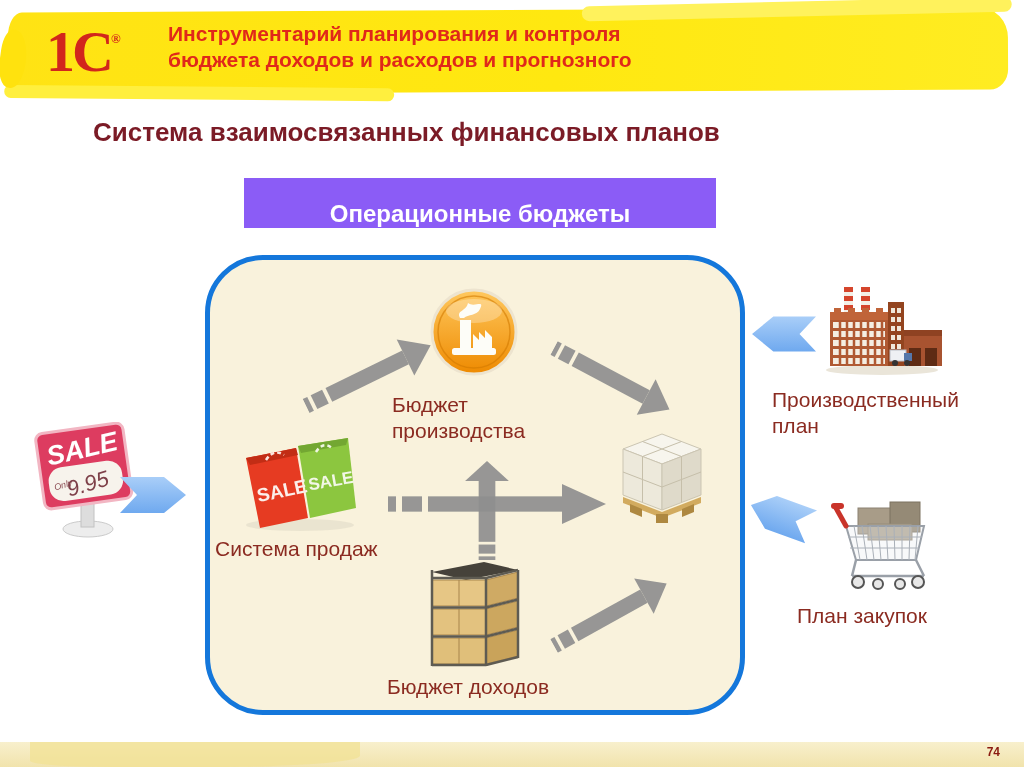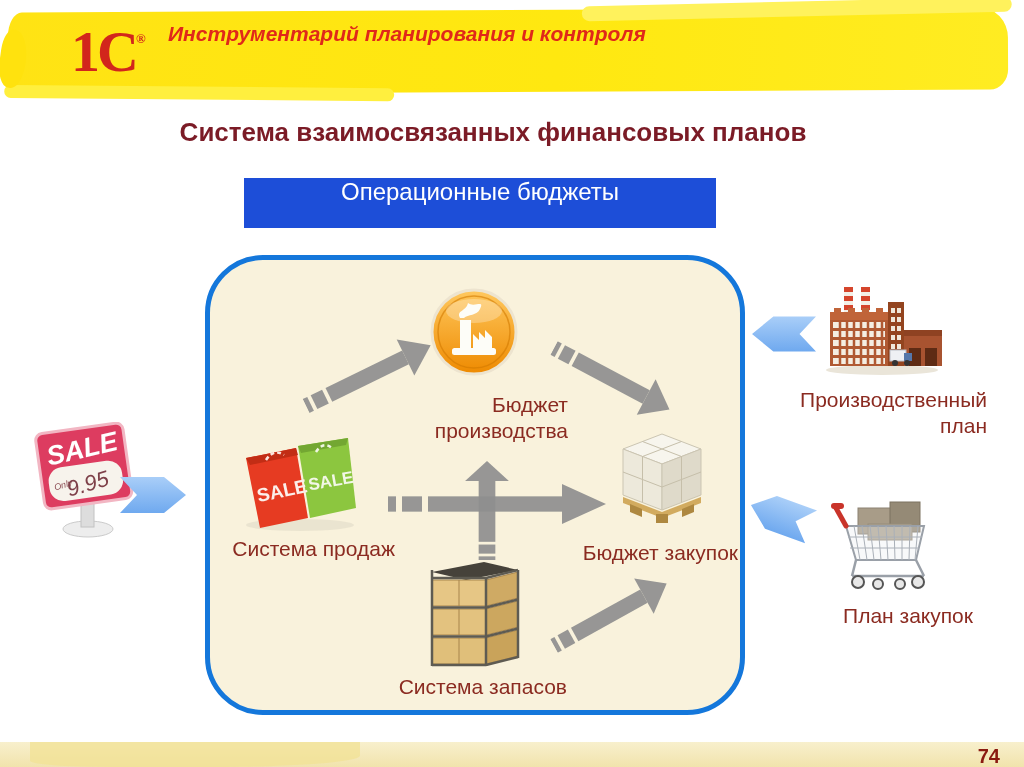--- a/index.html
+++ b/index.html
@@ -11,50 +11,50 @@
   
   .brush { left:8px; top:10px; width:1000px; height:82px;
     background:linear-gradient(93deg,#FFE314 0%,#FFE810 55%,#FFEC22 100%);
     border-radius:14px 28px 18px 30px / 24px 30px 20px 26px; transform:rotate(-0.3deg); }
   .brush::before { content:""; position:absolute; right:-4px; top:-7px; width:430px; height:15px;
     background:#FFF25C; border-radius:8px; transform:rotate(-1deg); }
   .brush::after { content:""; position:absolute; left:-4px; bottom:-6px; width:390px; height:13px;
     background:#FFEF3E; border-radius:7px; transform:rotate(0.8deg); }
   .brush-blob { left:0; top:30px; width:26px; height:58px; background:#FFE20E; border-radius:40% 60% 50% 50%; transform:rotate(8deg); }
 
-  .logo { left:46px; top:20px; width:120px; height:68px; color:#D2261C; font-family:"Liberation Serif",serif;margin-left:25px; }
+  .logo { left:46px; top:20px; width:120px; height:68px; color:#D2261C; font-family:"Liberation Serif",serif; }
   .logo-text { font-size:58px; font-weight:bold; letter-spacing:-3px; line-height:64px; }
   .logo-mark { font-size:13px; font-weight:bold; vertical-align:28px; }
 
   .header-title { left:168px; top:21px; width:560px; font-size:21px; font-weight:bold; color:#E0281A; line-height:1.22; }
-  .header-title span { display:block;font-style:italic; }
-
-  .slide-title { left:93px; top:117px; width:800px; text-align:center; font-size:26px; font-weight:bold; color:#7B1B26; }
-
-  .group-band { left:244px; top:178px; width:472px; height:50px; background:#1d4ed8;
-    display:flex; align-items:flex-start; justify-content:center; color:#FFFFFF; font-size:24px; font-weight:normal; }
+  .header-title span { display:block; }
+
+  .slide-title { left:93px; top:117px; width:800px; text-align:left; font-size:26px; font-weight:bold; color:#7B1B26; }
+
+  .group-band { left:244px; top:178px; width:472px; height:50px; background:#8b5cf6;
+    display:flex; align-items:flex-end; justify-content:center; color:#FFFFFF; font-size:24px; font-weight:bold; }
 
   .panel { left:205px; top:255px; width:540px; height:460px; background:#F9F2DC;
     border:5px solid #1477DB; border-radius:58px; }
 
-  .node-label { position:absolute; text-align:right; color:#8B2B21; font-size:21px; line-height:1.25; z-index:4; }
+  .node-label { position:absolute; text-align:left; color:#8B2B21; font-size:21px; line-height:1.25; z-index:4; }
 
   .icon { position:absolute; z-index:3; }
   .icon svg { display:block; width:100%; height:100%; }
 
   .garrow { position:absolute; transform-origin:0 50%; z-index:2; opacity:.92; }
   .garrow svg { display:block; width:100%; height:100%; }
   .barrow { position:absolute; z-index:5; }
   .barrow svg { display:block; width:100%; height:100%; }
 
   .footer-band { left:0; top:742px; width:1024px; height:25px;
     background:linear-gradient(#F8F0CD,#F1E3AC); }
   .footer-band::before { content:""; position:absolute; left:30px; top:0; width:330px; height:100%;
     background:#F2E194; border-radius:0 0 45% 25%; opacity:.75; }
-  .page-number { right:24px; top:745px; font-size:20px; font-weight:bold; color:#8A1A10; z-index:6; }
+  .page-number { right:24px; top:745px; font-size:12px; font-weight:bold; color:#8A1A10; z-index:6; }
 </style>
 </head>
 <body>
 
 <div class="slide">
 
   <svg width="0" height="0" style="position:absolute">
     <defs>
       <linearGradient id="orangeG" x1="0" y1="0" x2="0" y2="1">
         <stop offset="0" stop-color="#FFC85E"></stop>
@@ -73,20 +73,21 @@
       <polygon id="chev-r" points="0,0 44,0 66,18 44,36 0,36 17,18"></polygon>
       <polygon id="chev-l" points="66,0 22,0 0,18 22,36 66,36 49,18"></polygon>
     </defs>
   </svg>
 
   <div class="abs brush"></div>
   <div class="abs brush-blob"></div>
   <div class="abs logo"><span class="logo-text">1С</span><sup class="logo-mark">®</sup></div>
   <div class="abs header-title">
     <span>Инструментарий планирования и контроля</span>
+    <span>бюджета доходов и расходов и прогнозного</span>
   </div>
 
   <div class="abs slide-title">Система взаимосвязанных финансовых планов</div>
   <div class="abs group-band">
     <span>Операционные бюджеты</span>
   </div>
 
   <div class="abs panel"></div>
 
   <div class="garrow" style="left:306px;top:384px;width:140px;height:44px;transform:rotate(-26deg)">
@@ -276,21 +277,20 @@
       <path d="M28 68 L24 84 M88 68 L96 84 M24 84 L96 84" stroke="#9AA0A8" stroke-width="2.5" fill="none"></path>
       <circle cx="30" cy="90" r="6" fill="#E8E8E8" stroke="#555555" stroke-width="2"></circle>
       <circle cx="90" cy="90" r="6" fill="#E8E8E8" stroke="#555555" stroke-width="2"></circle>
       <circle cx="50" cy="92" r="5" fill="#E8E8E8" stroke="#555555" stroke-width="2"></circle>
       <circle cx="72" cy="92" r="5" fill="#E8E8E8" stroke="#555555" stroke-width="2"></circle>
     </svg>
   </div>
 
   <div class="node-label" style="left:392px;top:392px;width:176px">Бюджет производства</div>
   <div class="node-label" style="left:215px;top:536px;width:180px">Система продаж</div>
-  <div class="node-label" style="left:558px;top:540px;width:180px">Бюджет закупок</div>
-  <div class="node-label" style="left:387px;top:674px;width:180px">Система запасов</div>
+  <div class="node-label" style="left:387px;top:674px;width:180px">Бюджет доходов</div>
   <div class="node-label" style="left:797px;top:603px;width:176px">План закупок</div>
   <div class="node-label" style="left:772px;top:387px;width:215px">Производственный план</div>
 
   <div class="abs footer-band"></div>
   <div class="abs page-number">74</div>
 
 </div>
 
 </body></html>

